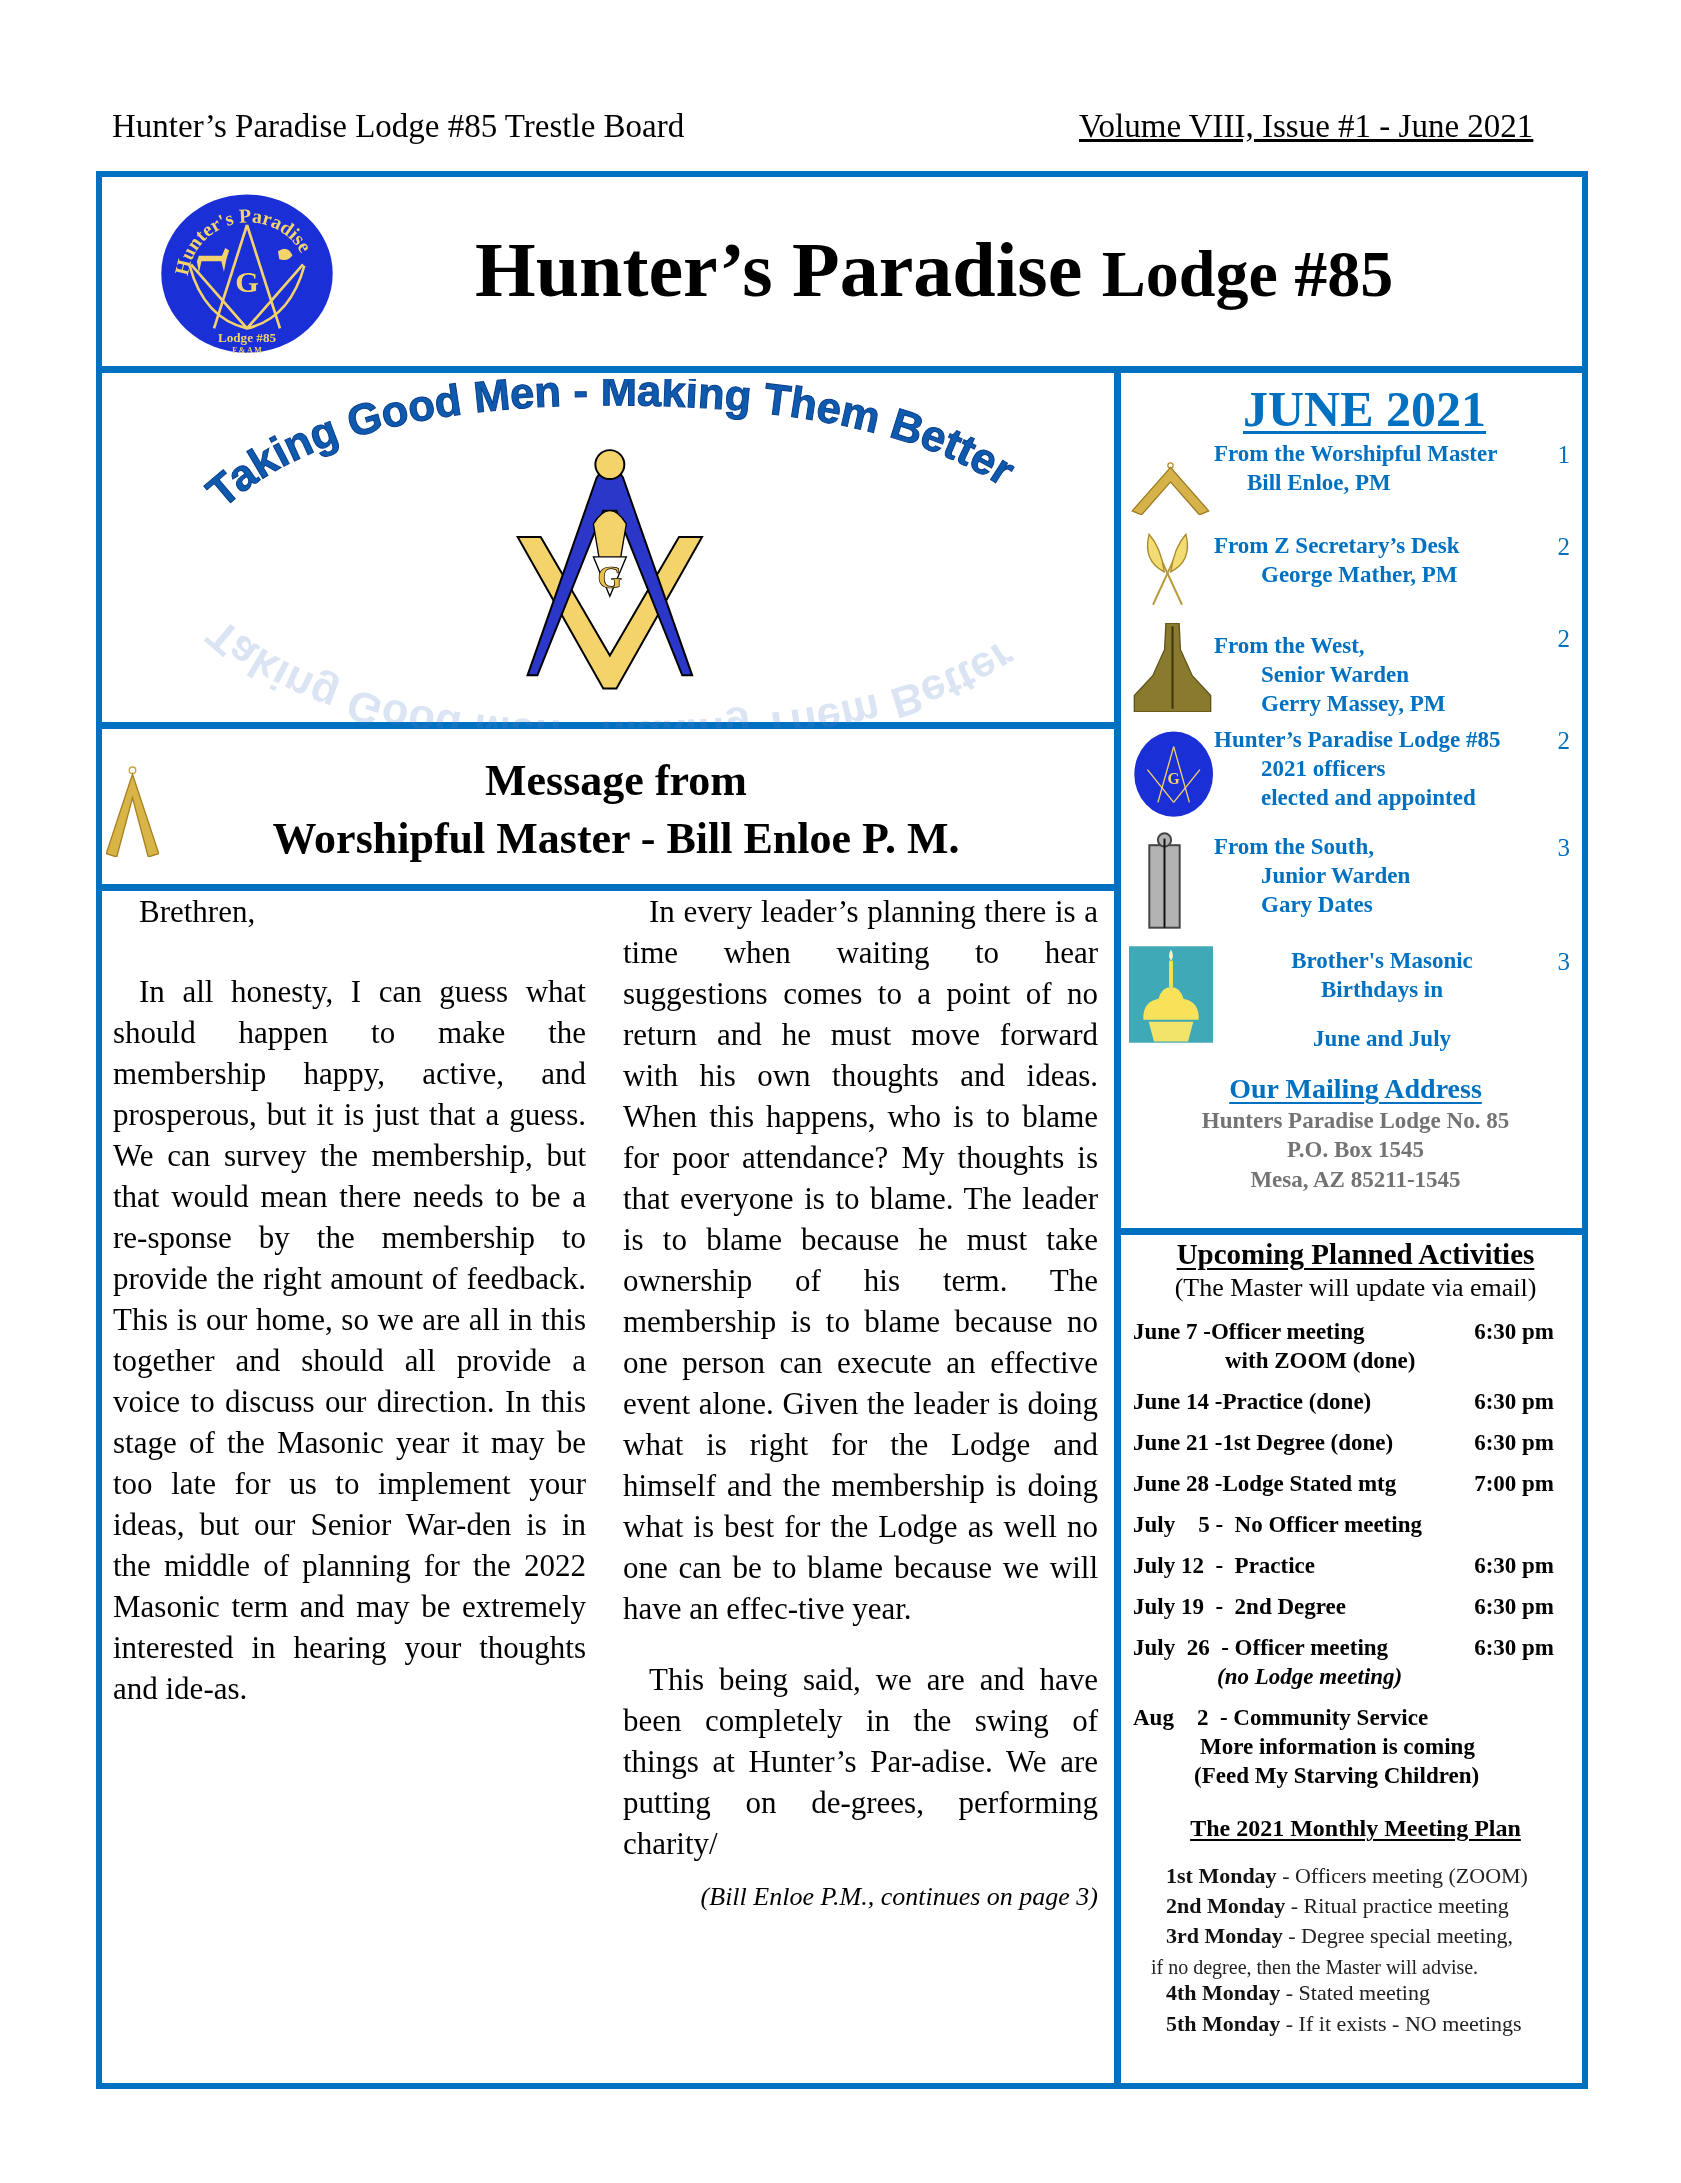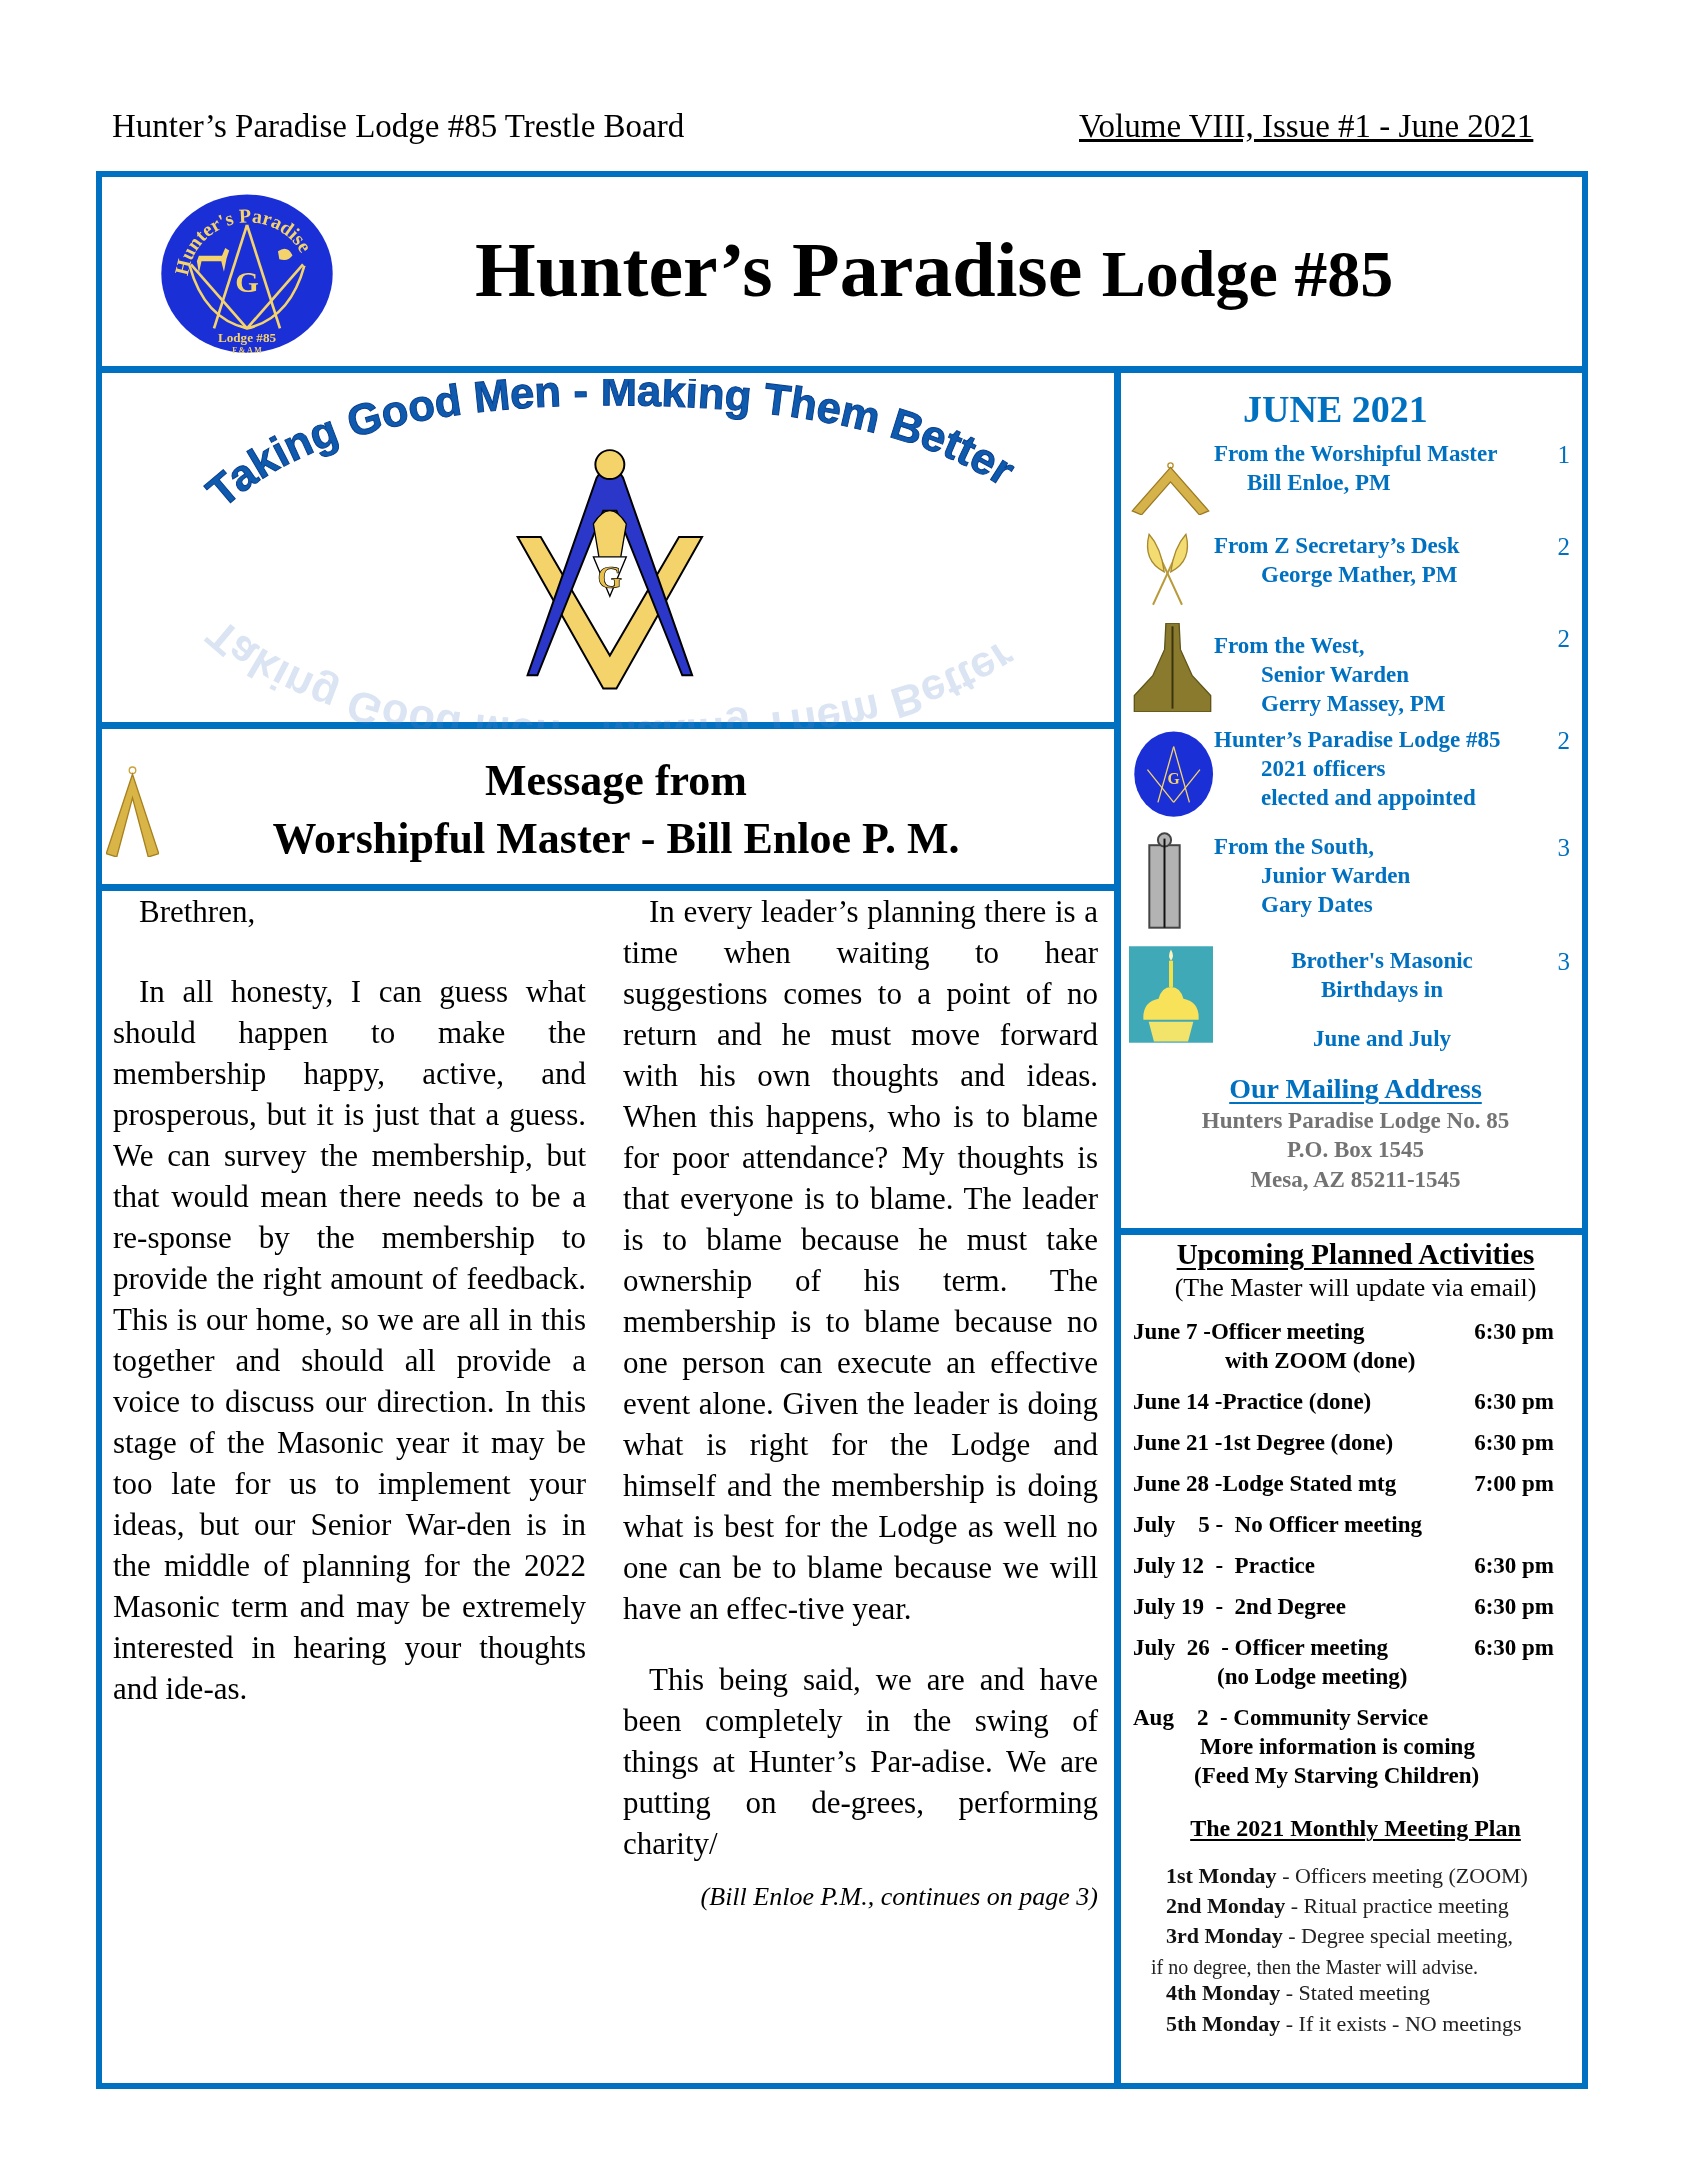--- a/index.html
+++ b/index.html
@@ -32,21 +32,21 @@
 
   
   .col { position: absolute; font-size: 31px; line-height: 41px; text-align: justify; }
   .col p { text-indent: 26px; }
   .col1 { left: 113px; top: 890px; width: 473px; }
   .col2 { left: 623px; top: 890px; width: 475px; }
   .gap { height: 30px; }
   .continues { font-style: italic; text-align: right; font-size: 26px; line-height: 36px; margin-top: 14.5px; text-indent: 0 !important; }
 
   
-  .toc-heading { position: absolute; left: 1243px; top: 386px; font-size: 38px; font-weight: bold; text-decoration-thickness: 2.6px; text-underline-offset: 5.3px; line-height: 47px; }
+  .toc-heading { position: absolute; left: 1243px; top: 386px; font-size: 50px; font-weight: bold; text-decoration: underline; text-decoration-thickness: 2.6px; text-underline-offset: 5.3px; line-height: 47px; }
   .toc-item { position: absolute; left: 1128px; width: 442px; }
   .toc-icon { position: absolute; left: 0; }
   .toc-text { position: absolute; left: 86px; font-size: 23px; line-height: 29px; font-weight: bold; color: #0070C0; white-space: nowrap; }
   .toc-text .indent { padding-left: 47px; display: block; }
   .toc-text.center { text-align: center; width: 310px; left: 99px; }
   .toc-page { position: absolute; right: 0; font-size: 25px; line-height: 29px; color: #0070C0; }
 
   .mail-heading { position: absolute; left: 1128px; width: 455px; top: 1072px; text-align: center; font-size: 28px; font-weight: bold; text-decoration: underline; text-decoration-thickness: 2px; text-underline-offset: 4px; line-height: 34px; color: #0070C0; }
   .mail-line { position: absolute; left: 1128px; width: 455px; text-align: center; font-size: 23px; font-weight: bold; line-height: 30px; color: #737373; }
 
@@ -244,21 +244,21 @@
   <span class="date" style="white-space:pre;">July 12  -  </span><span>Practice</span>
   <span class="time">6:30 pm</span>
 </div>
 <div class="act-row" style="top:1592px;">
   <span class="date" style="white-space:pre;">July 19  -  </span><span>2nd Degree</span>
   <span class="time">6:30 pm</span>
 </div>
 <div class="act-row" style="top:1633px;">
   <span class="date" style="white-space:pre;">July  26  - </span><span>Officer meeting</span>
   <span class="time">6:30 pm</span>
-  <span class="cont" style="padding-left:84px;">(no Lodge meeting)</span>
+  <span class="cont" style="padding-left:84px;font-style:italic;">(no Lodge meeting)</span>
 </div>
 <div class="act-row" style="top:1703px;">
   <span class="date" style="white-space:pre;">Aug    2  - </span><span>Community Service</span>
   <span class="cont" style="padding-left:67px;">More information is coming</span>
   <span class="cont2" style="padding-left:61px;">(Feed My Starving Children)</span>
 </div>
 
 <div class="plan-heading">The 2021 Monthly Meeting Plan</div>
 <div class="plan-row" style="top:1861px;"><b>1st Monday</b><span> - Officers meeting (ZOOM)</span></div>
 <div class="plan-row" style="top:1891px;"><b>2nd Monday</b><span> - Ritual practice meeting</span></div>

